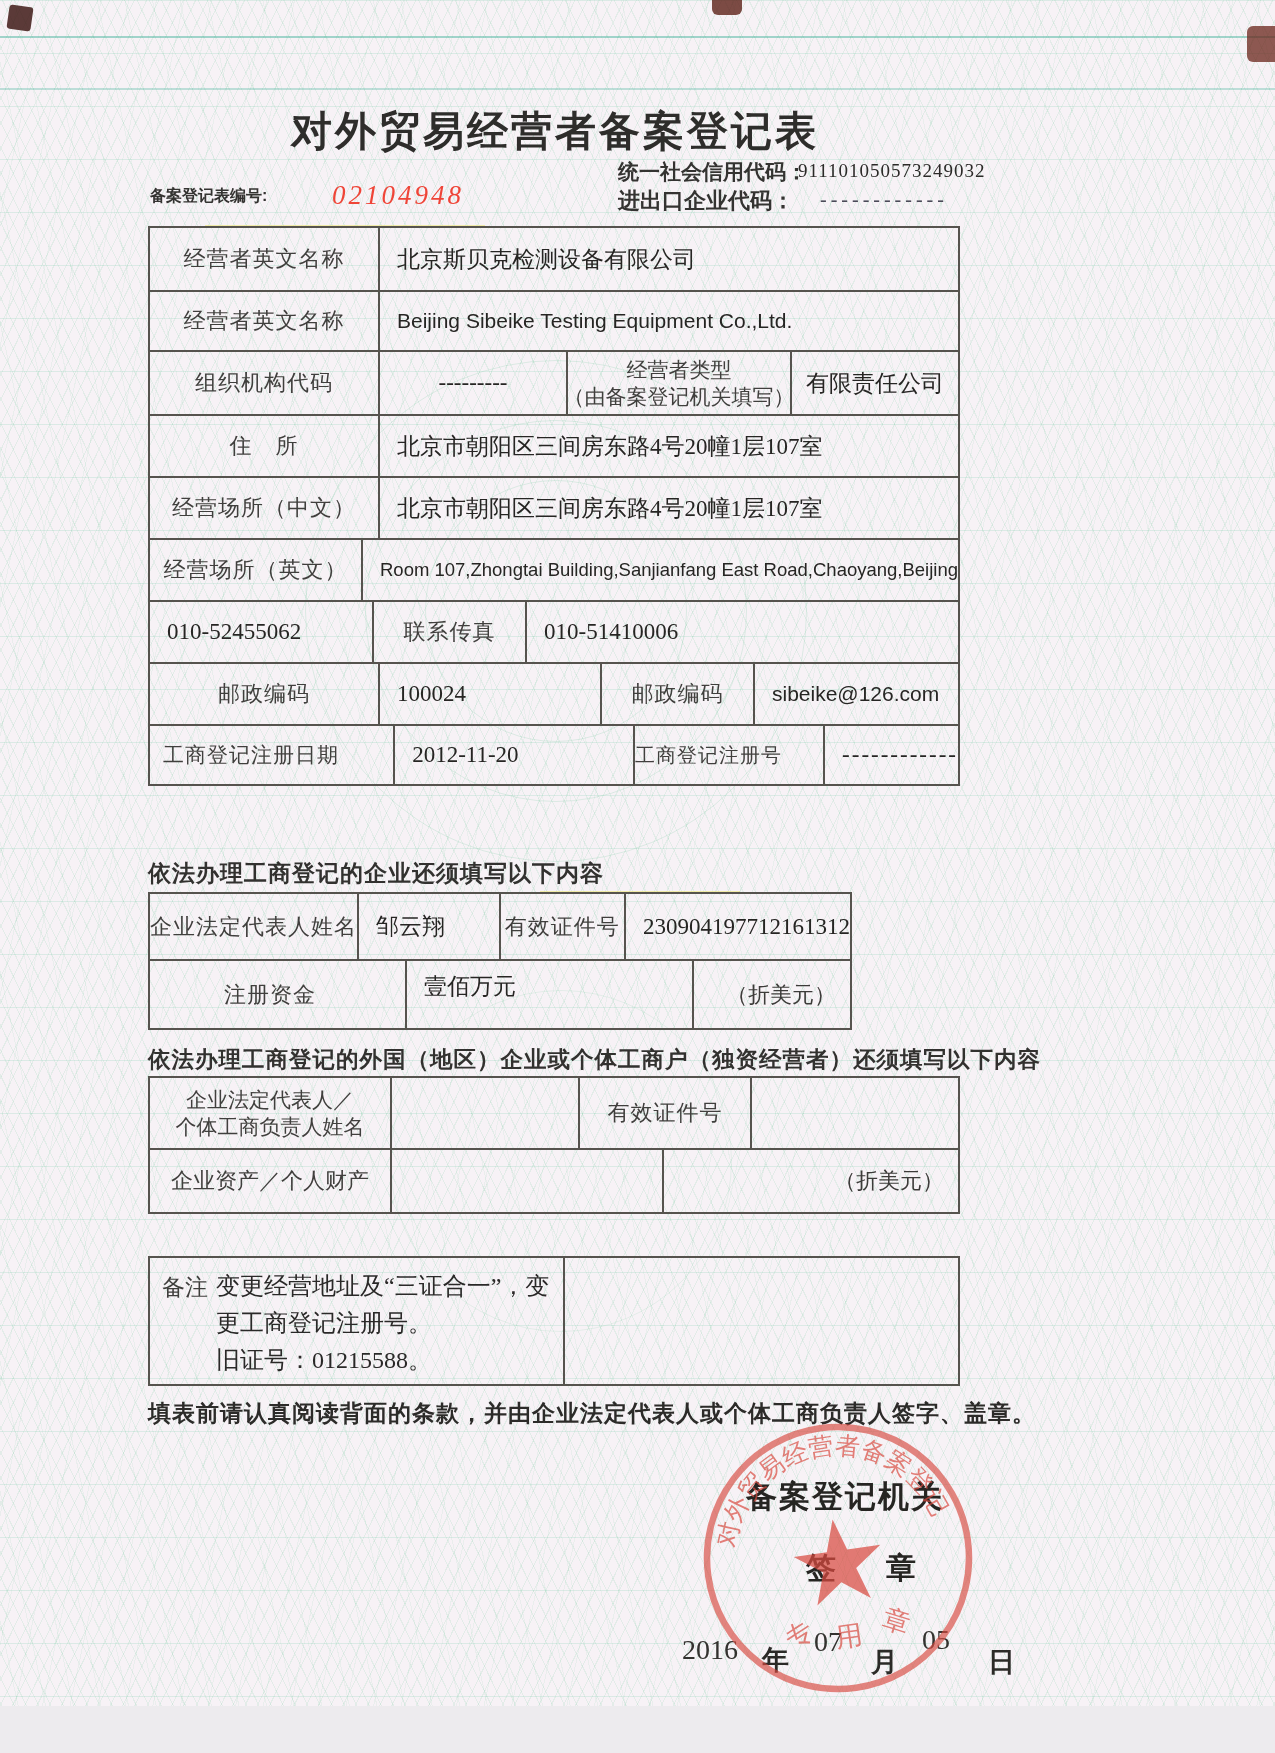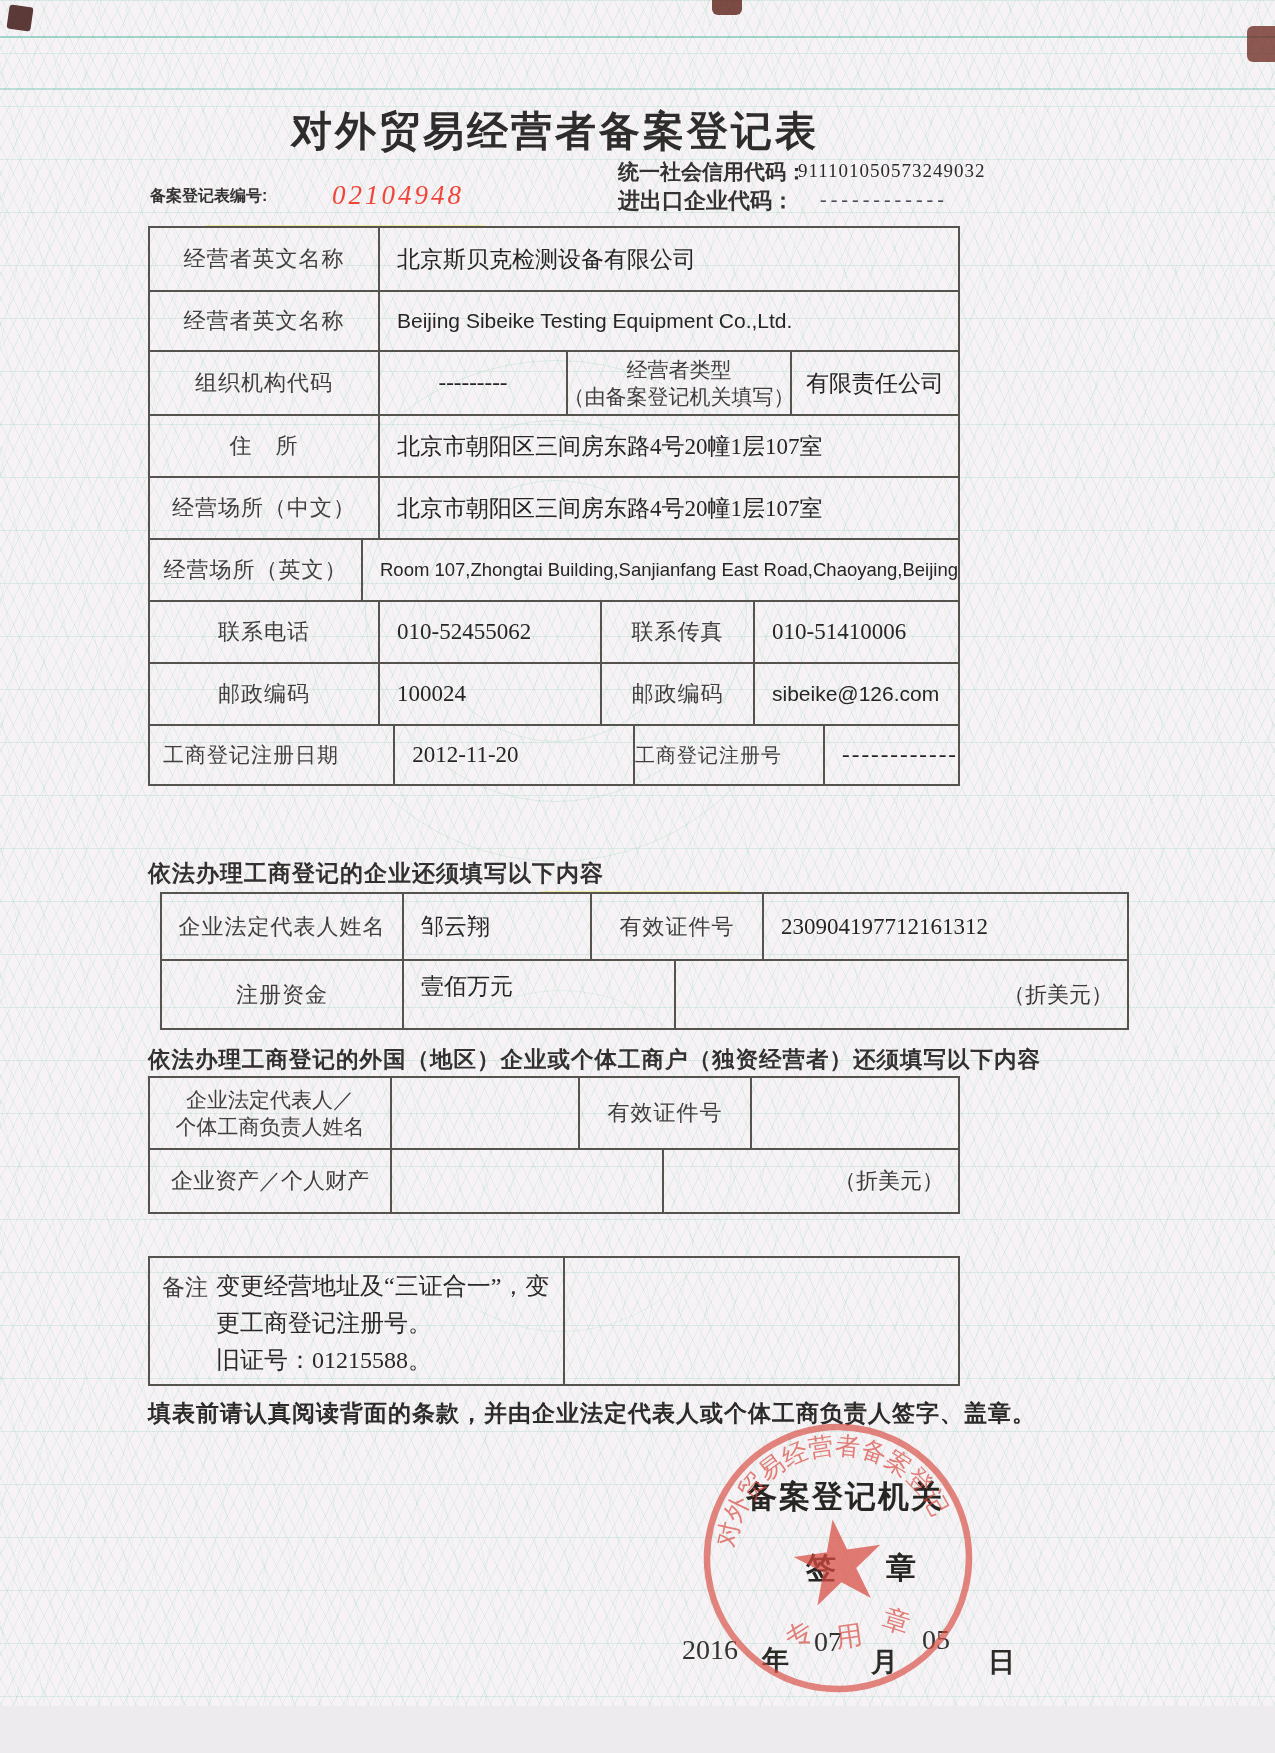--- a/index.html
+++ b/index.html
@@ -108,48 +108,47 @@
     </div>
     <div class="tr" style="height:60px;">
       <div class="td lab" style="width:228px;">经营场所（中文）</div>
       <div class="td val grow">北京市朝阳区三间房东路4号20幢1层107室</div>
     </div>
     <div class="tr" style="height:60px;">
       <div class="td lab" style="width:228px;">经营场所（英文）</div>
       <div class="td val vsans vsmall grow">Room 107,Zhongtai Building,Sanjianfang East Road,Chaoyang,Beijing</div>
     </div>
     <div class="tr" style="height:60px;">
-      <div class="td lab" style="width:228px;">联系电话</div>
       <div class="td val" style="width:222px;">010-52455062</div>
       <div class="td lab" style="width:153px;">联系传真</div>
       <div class="td val grow">010-51410006</div>
     </div>
     <div class="tr" style="height:60px;">
       <div class="td lab" style="width:228px;">邮政编码</div>
       <div class="td val" style="width:222px;">100024</div>
       <div class="td lab" style="width:153px;">邮政编码</div>
       <div class="td val vsans grow">sibeike@126.com</div>
     </div>
     <div class="tr" style="height:58px;gap:41px;">
       <div class="td lab" style="width:228px;font-size:21px;">工商登记注册日期</div>
       <div class="td val" style="width:222px;">2012-11-20</div>
       <div class="td lab" style="width:153px;font-size:20px;">工商登记注册号</div>
       <div class="td val grow" style="letter-spacing:2px;">------------</div>
     </div>
   </div>
 
   <div class="sec-head" style="top:858px;">依法办理工商登记的企业还须填写以下内容</div>
-  <div class="tbl" style="left:160px;top:892px;width:969px;">
+  <div class="tbl" style="left:148px;top:892px;width:704px;">
     <div class="tr" style="height:65px;">
       <div class="td lab" style="width:240px;">企业法定代表人姓名</div>
       <div class="td val" style="width:188px;">邹云翔</div>
       <div class="td lab" style="width:172px;">有效证件号</div>
       <div class="td val grow">230904197712161312</div>
     </div>
-    <div class="tr" style="height:67px;">
+    <div class="tr" style="height:67px;gap:15px;">
       <div class="td lab" style="width:240px;">注册资金</div>
       <div class="td val" style="width:272px;align-items:flex-start;padding-top:10px;">壹佰万元</div>
       <div class="td val usd grow">（折美元）</div>
     </div>
   </div>
 
   <div class="sec-head" style="top:1044px;font-size:22.5px;">依法办理工商登记的外国（地区）企业或个体工商户（独资经营者）还须填写以下内容</div>
   <div class="tbl" style="left:148px;top:1076px;width:812px;">
     <div class="tr" style="height:70px;">
       <div class="td lab lab2" style="width:240px;">

